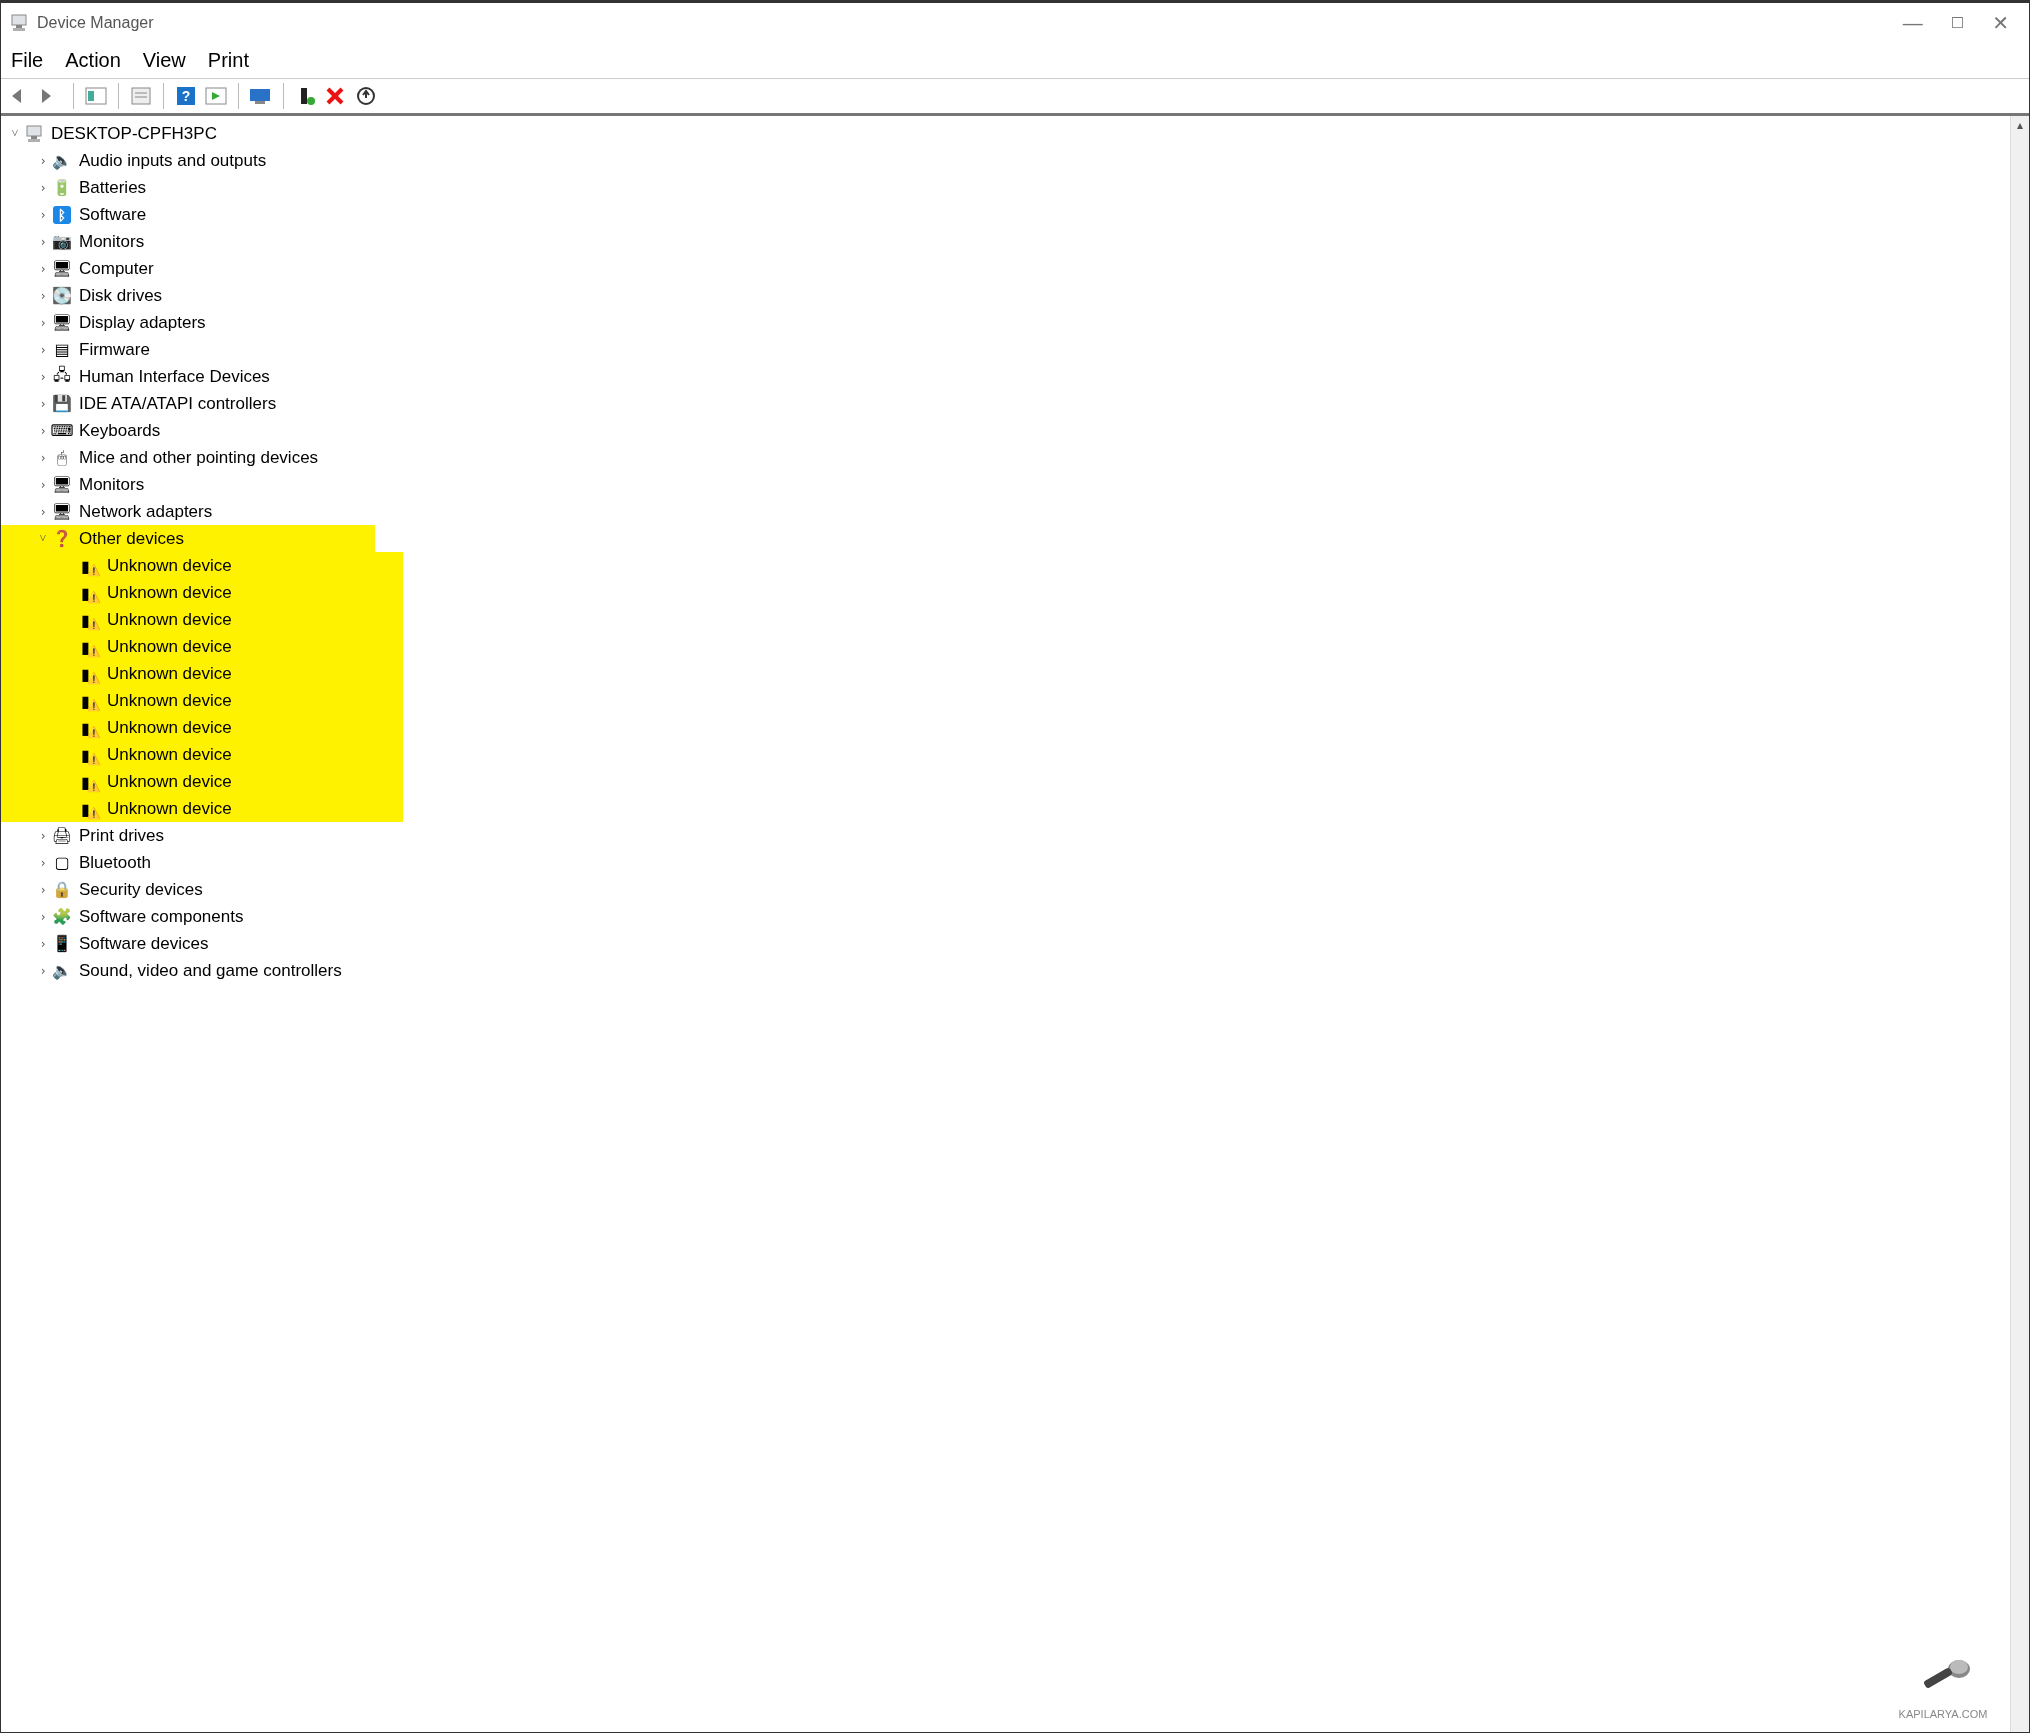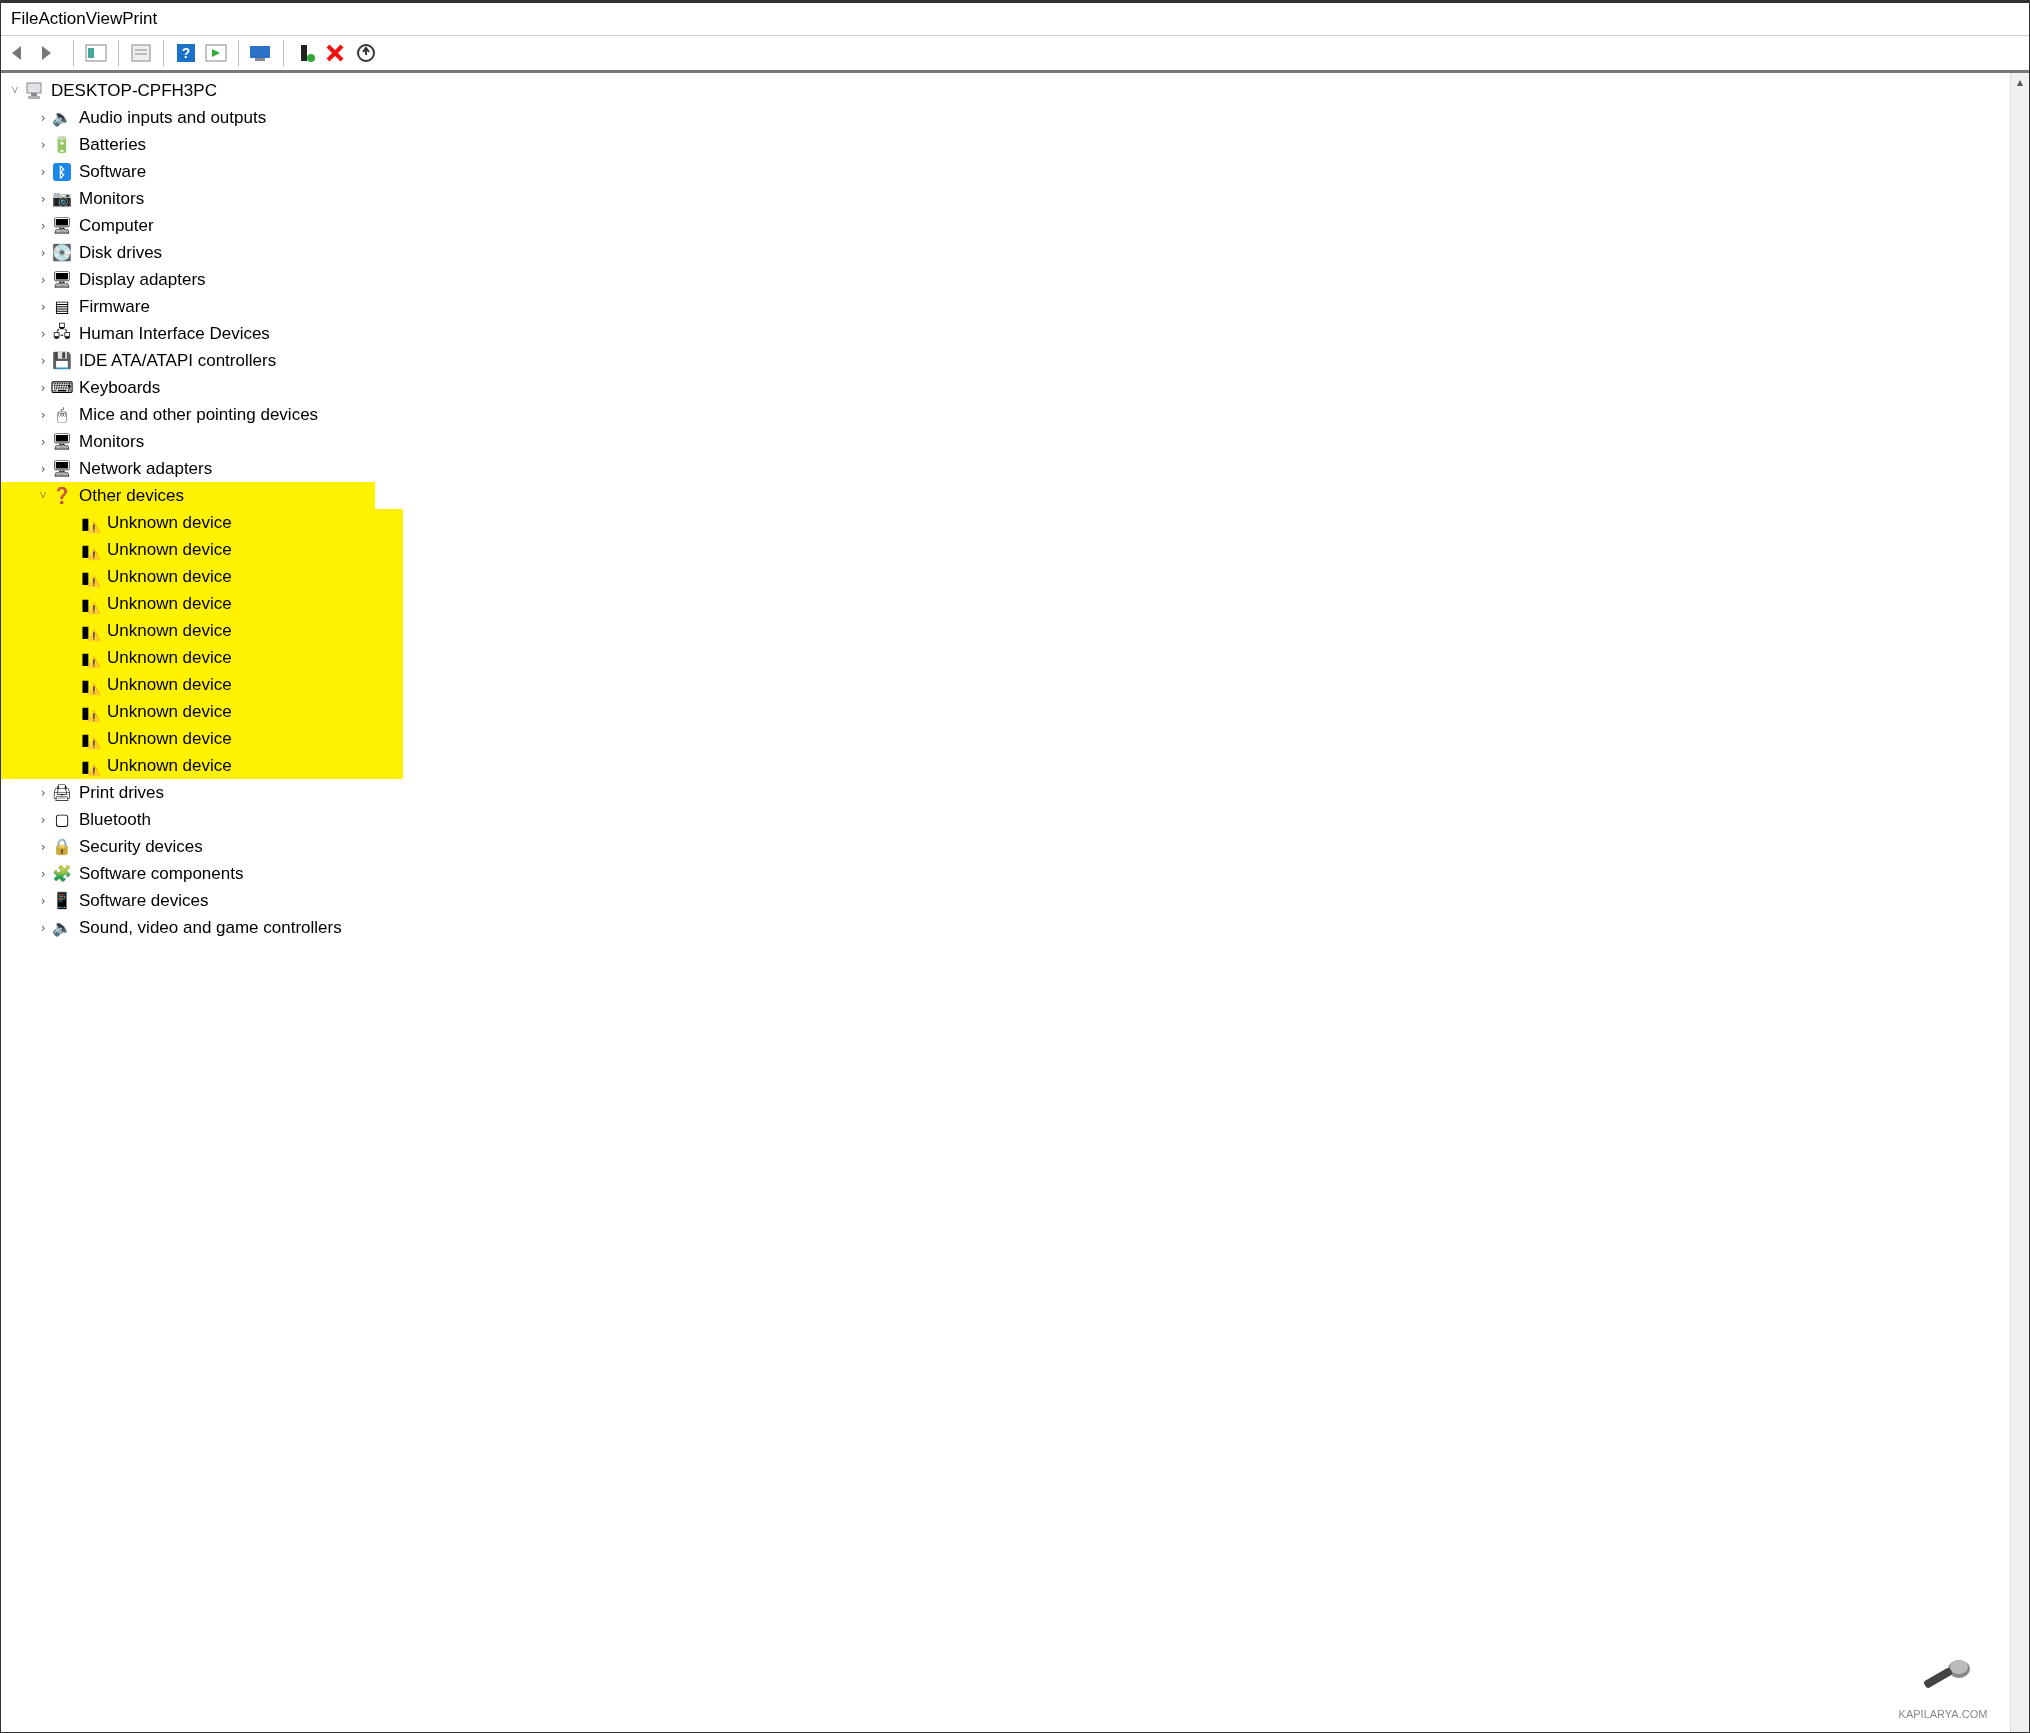--- a/index.html
+++ b/index.html
@@ -44,22 +44,23 @@
     gap: 28px;
     padding-right: 12px;
     color: #777;
   }
   .titlebar .win-controls span {
     font-size: 20px;
     cursor: pointer;
   }
   .menubar {
     display: flex;
+    gap: 22px;
     padding: 6px 10px;
-    font-size: 17px;
+    font-size: 20px;
     border-bottom: 1px solid #ccc;
   }
   .menubar span { cursor: pointer; text-decoration: underline; text-decoration-color: transparent; }
   .toolbar {
     display: flex;
     align-items: center;
     gap: 2px;
     padding: 4px 6px;
     border-bottom: 3px solid #777;
     background: #fff;
@@ -125,20 +126,35 @@
     color: #888;
     pointer-events:none;
   }
   .watermark svg { display:block; margin:0 auto 2px; }
   .content-wrap { position: relative; flex:1; display:flex; flex-direction:column; overflow:hidden;}
 </style>
 </head>
 <body>
 
 <div class="window">
+  <div class="titlebar">
+    <span class="app-icon">
+      <svg viewBox="0 0 20 20" width="20" height="20">
+        <rect x="3" y="2" width="14" height="10" fill="#dfe3e8" stroke="#888"></rect>
+        <rect x="7" y="12" width="6" height="3" fill="#888"></rect>
+        <rect x="4" y="15" width="12" height="3" fill="#b0b0b0"></rect>
+      </svg>
+    </span>
+    <span class="title">Device Manager</span>
+    <div class="win-controls">
+      <span>—</span>
+      <span style="font-size:15px;">☐</span>
+      <span>✕</span>
+    </div>
+  </div>
 
   <div class="menubar">
     <span>File</span>
     <span>Action</span>
     <span>View</span>
     <span>Print</span>
   </div>
 
   <div class="toolbar">
     <div class="tb-btn">

